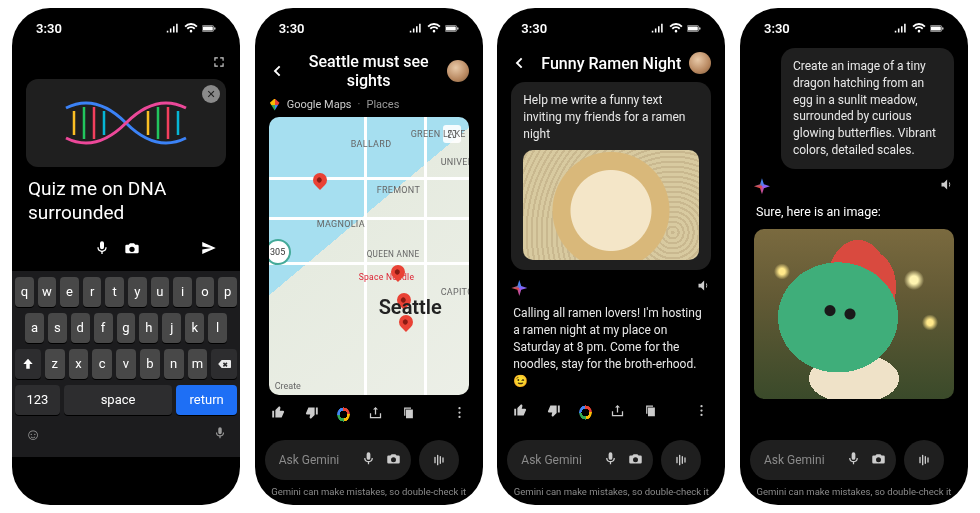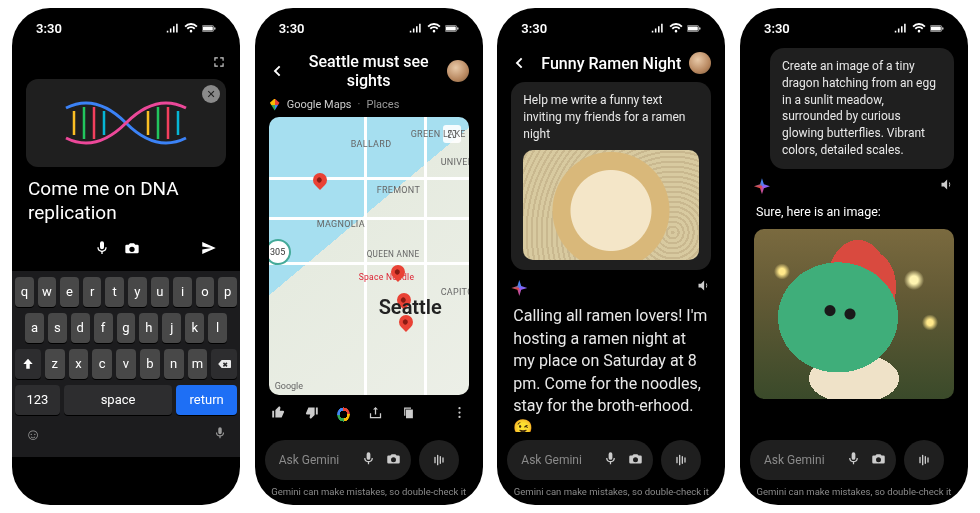--- a/index.html
+++ b/index.html
@@ -188,21 +188,21 @@
       repeating-radial-gradient(circle at 85% 75%, #c9b88f 0 2px, #d8caa0 2px 5px),
       #4a4238;
   }
   .spark-row { display:flex; justify-content:space-between; align-items:center; margin:2px 0 8px 0; }
   .spark {
     width:16px; height:16px;
     background: conic-gradient(#4285f4, #9b59f5, #ea4335, #4285f4);
     clip-path: polygon(50% 0%, 62% 38%, 100% 50%, 62% 62%, 50% 100%, 38% 62%, 0% 50%, 38% 38%);
   }
   .reply {
-    font-size:16px; line-height:1.4; color:#e8e8e8; padding: 0 2px;
+    font-size:12px; line-height:1.4; color:#e8e8e8; padding: 0 2px;
   }
 
   
   .dragon {
     width:100%; height:170px; border-radius:10px; margin-top:6px;
     background:
       radial-gradient(circle at 38% 48%, #1a1a1a 0 5px, transparent 6px),
       radial-gradient(circle at 48% 50%, #1a1a1a 0 5px, transparent 6px),
       radial-gradient(ellipse 60px 55px at 42% 52%, #3fae7a 0 100%, transparent),
       radial-gradient(ellipse 30px 40px at 52% 30%, #d94a3f 0 100%, transparent),
@@ -261,21 +261,21 @@
         <line x1="28" y1="14" x2="28" y2="46" stroke="#22c55e"></line>
         <line x1="38" y1="14" x2="38" y2="46" stroke="#f43f5e"></line>
         <line x1="48" y1="18" x2="48" y2="42" stroke="#06b6d4"></line>
         <line x1="92" y1="18" x2="92" y2="42" stroke="#fbbf24"></line>
         <line x1="102" y1="14" x2="102" y2="46" stroke="#22c55e"></line>
         <line x1="112" y1="14" x2="112" y2="46" stroke="#f43f5e"></line>
         <line x1="122" y1="18" x2="122" y2="42" stroke="#06b6d4"></line>
       </g>
     </svg>
   </div>
-  <div class="prompt-text">Come me on DNA replication</div>
+  <div class="prompt-text">Quiz me on DNA surrounded</div>
   <div class="icon-input-row">
     <span></span>
     <span class="mid">
       <span><svg width="16" height="16" viewBox="0 0 24 24">
             <path fill="#fff" d="M12 14a3 3 0 003-3V5a3 3 0 00-6 0v6a3 3 0 003 3zm5-3a5 5 0 01-10 0H5a7 7 0 006 6.92V21h2v-3.08A7 7 0 0019 11z"></path>
           </svg></span>
       <span><svg width="16" height="16" viewBox="0 0 24 24">
             <path fill="#fff" d="M4 7h3l2-2h6l2 2h3a2 2 0 012 2v9a2 2 0 01-2 2H4a2 2 0 01-2-2V9a2 2 0 012-2zm8 3a4 4 0 100 8 4 4 0 000-8z"></path>
           </svg></span>
     </span>
@@ -391,21 +391,21 @@
       <span class="label" style="top:170px; left:172px">CAPITOL</span>
       <span class="label" style="top:12px; left:142px">GREEN LAKE</span>
       <span class="label" style="top:40px; left:172px">UNIVERSI</span>
       <span class="label" style="top:155px; left:90px; color:#d23; font-size:8.5px">Space Needle</span>
       <div class="pin" style="top:56px; left:44px"></div>
       <div class="pin" style="top:148px; left:122px"></div>
       <div class="pin" style="top:176px; left:128px"></div>
       <div class="pin" style="top:198px; left:130px"></div>
       <span class="city">Seattle</span>
       <span class="route">305</span>
-      <span class="glogo">Google</span>
+      <span class="glogo">Create</span>
     </div>
     <div class="action-row">
       <span><svg viewBox="0 0 24 24">
             <path fill="#ccc" d="M2 20h3V9H2zm19-9a2 2 0 00-2-2h-5l1-4V4a1 1 0 00-.3-.7L13 2 7 8v12h10l3-7z"></path>
           </svg></span>
       <span><svg viewBox="0 0 24 24">
             <path fill="#ccc" d="M22 4h-3v11h3zM3 13a2 2 0 002 2h5l-1 4v1c0 .3.1.5.3.7L11 22l6-6V4H7l-3 7z"></path>
           </svg></span>
       <span class="g"></span>
       <span><svg viewBox="0 0 24 24">
@@ -531,21 +531,21 @@
           <path fill="#fff" d="M8 10.5a1.5 1.5 0 100-3 1.5 1.5 0 000 3zM3 5.5a7 7 0 0110 0l-1.5 1.5a5 5 0 00-7 0zM.5 3a10.5 10.5 0 0115 0L14 4.5a8.5 8.5 0 00-12 0z"></path>
         </svg>
       <svg viewBox="0 0 24 12">
           <rect x="0" y="1" width="20" height="10" rx="2" fill="none" stroke="#fff" stroke-width="1"></rect>
           <rect x="1.5" y="2.5" width="17" height="7" rx="1" fill="#fff"></rect>
           <rect x="21" y="4" width="2" height="4" rx="1" fill="#fff"></rect>
         </svg>
     </span>
   </div>
   <div class="content">
-    <div class="bubble" style="margin-left:16px">
+    <div class="bubble" style="margin-left:27px">
       <span>Create an image of a tiny dragon hatching from an egg in a sunlit meadow, surrounded by curious glowing butterflies. Vibrant colors, detailed scales.</span>
     </div>
     <div class="spark-row">
       <span class="spark"></span>
       <span><svg width="15" height="15" viewBox="0 0 24 24">
             <path fill="#ccc" d="M4 9v6h4l5 5V4L8 9zM16 8a5 5 0 010 8v-2a3 3 0 000-4z"></path>
           </svg></span>
     </div>
     <div class="p4-reply">Sure, here is an image:</div>
     <div class="dragon"></div>

